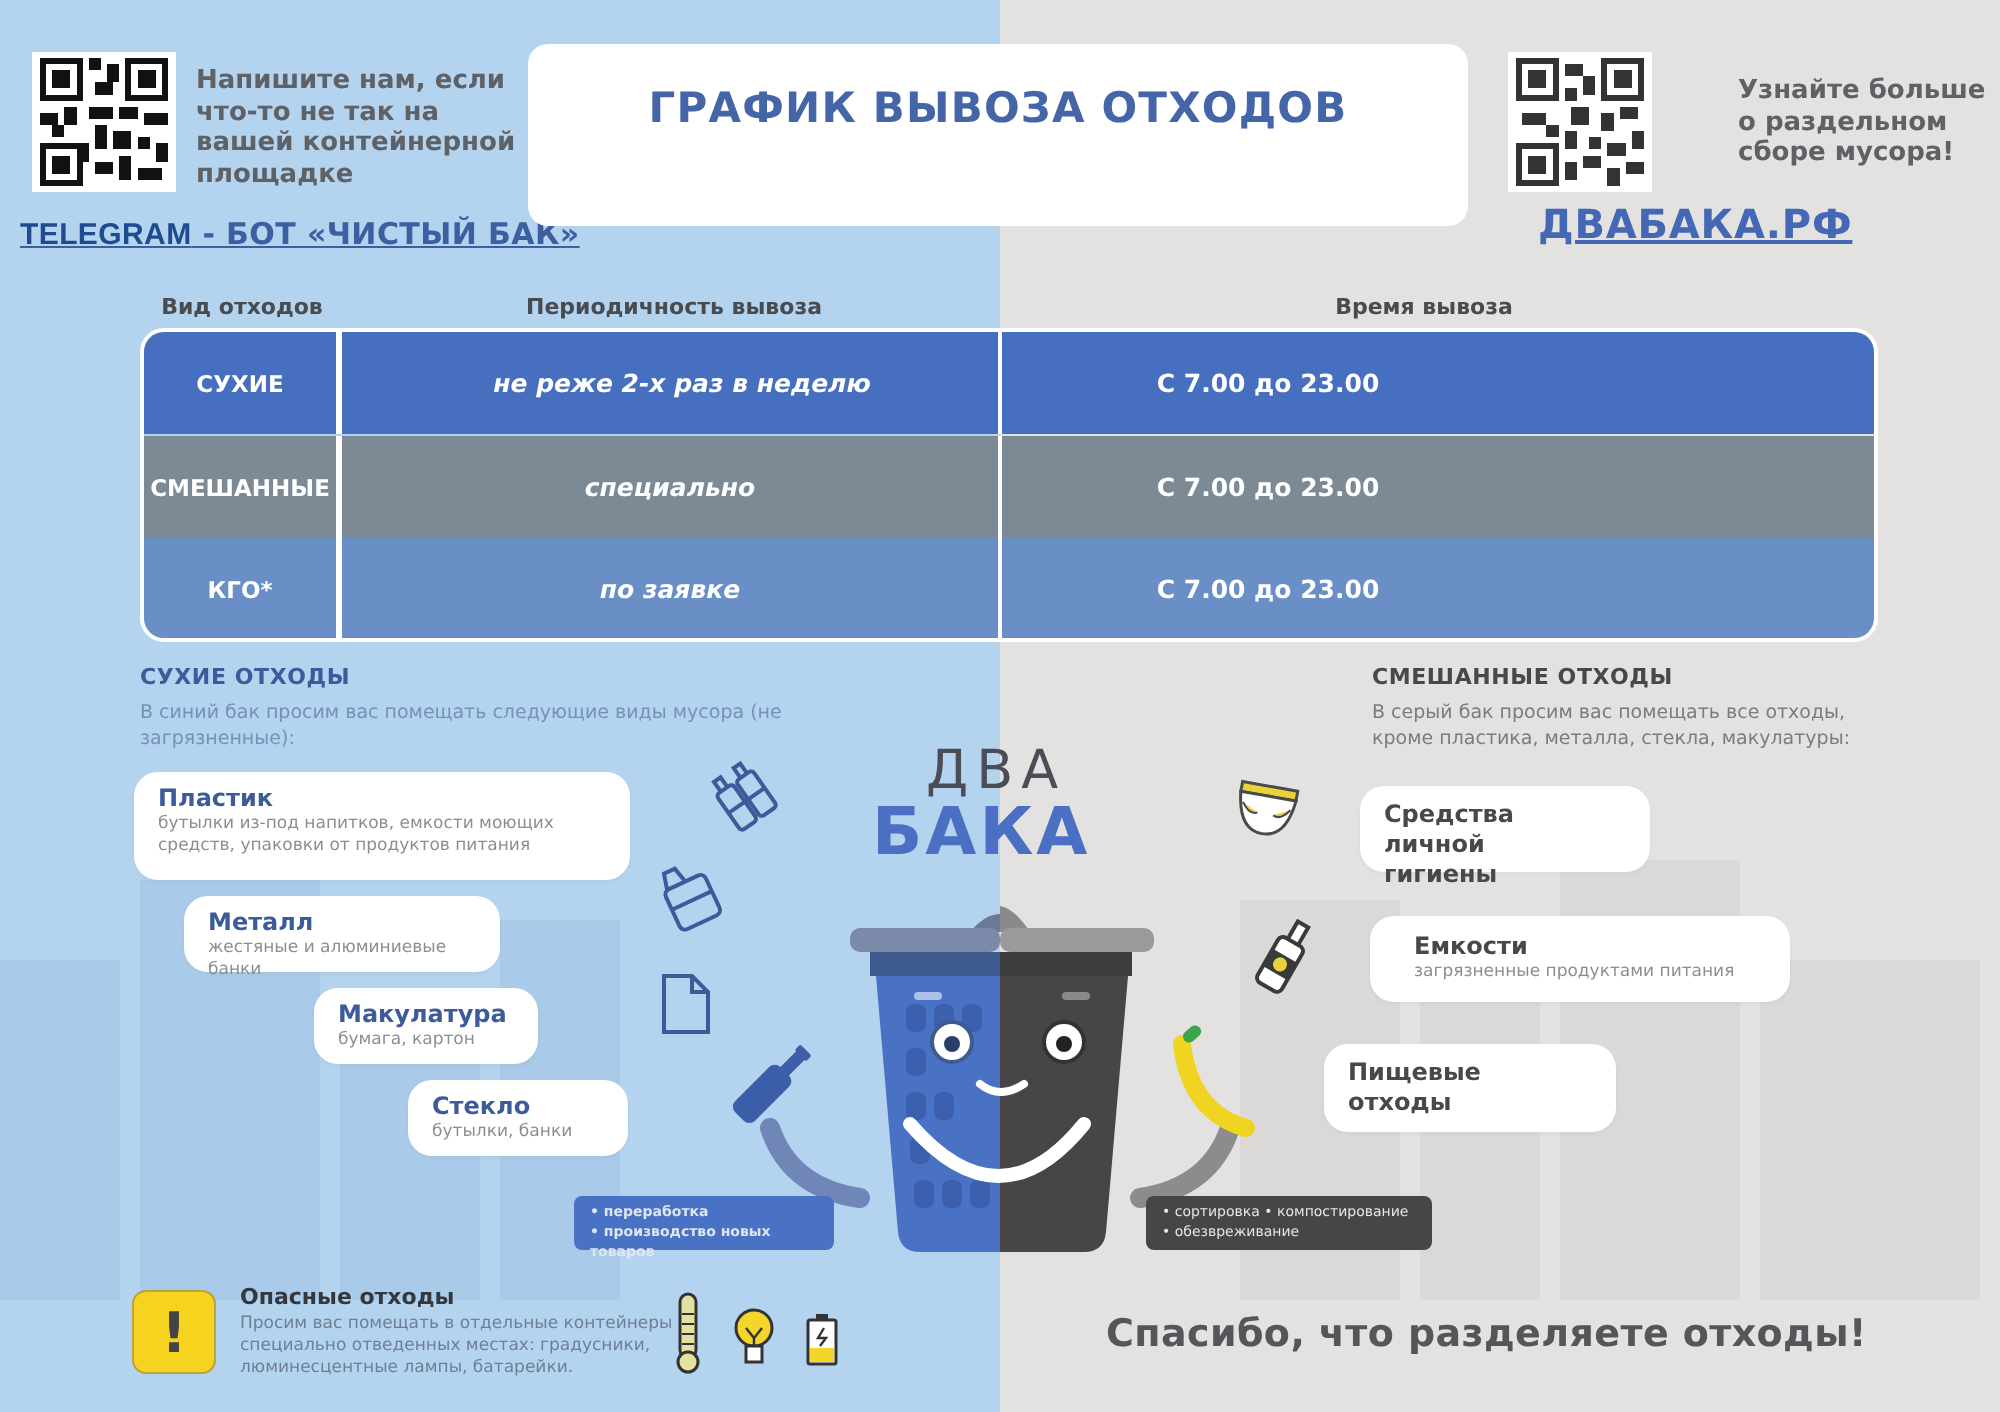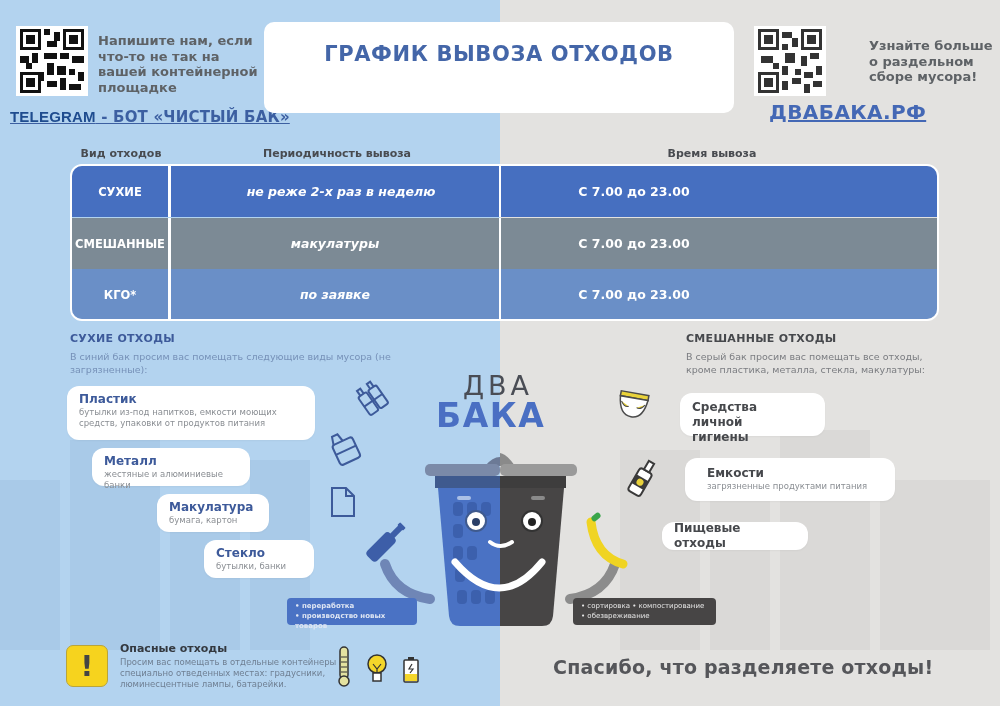--- a/index.html
+++ b/index.html
@@ -168,21 +168,21 @@
 <div class="th" style="left:502px;width:420px;">Время вывоза</div>
 
 <div class="table">
   <div class="row r1">
     <div class="c c1">СУХИЕ</div>
     <div class="c c2" style="padding-left:12px;">не реже 2-х раз в неделю</div>
     <div class="c c3" style="padding-right:170px;">С 7.00 до 23.00</div>
   </div>
   <div class="row r2">
     <div class="c c1">СМЕШАННЫЕ</div>
-    <div class="c c2">макулатуры</div>
+    <div class="c c2">специально</div>
     <div class="c c3" style="padding-right:170px;">С 7.00 до 23.00</div>
   </div>
   <div class="row r3">
     <div class="c c1">КГО*</div>
     <div class="c c2">по заявке</div>
     <div class="c c3" style="padding-right:170px;">С 7.00 до 23.00</div>
   </div>
 </div>
 
 <div class="sec-title" style="left:70px;top:332px;color:#3d5a9a;">СУХИЕ ОТХОДЫ</div>
@@ -234,21 +234,21 @@
 <div class="sec-title" style="left:686px;top:332px;color:#46484c;">СМЕШАННЫЕ ОТХОДЫ</div>
 <div class="sec-sub" style="left:686px;top:350px;width:260px;color:#7a7c80;">В серый бак просим вас помещать все отходы, кроме пластика, металла, стекла, макулатуры:</div>
 
 <div class="card grey-card" style="left:680px;top:393px;width:145px;height:43px;padding-top:7px;">
   <div class="ct" style="width:100px;">Средства личной гигиены</div>
 </div>
 <div class="card grey-card" style="left:685px;top:458px;width:210px;height:43px;padding-top:8px;padding-left:22px;">
   <div class="ct">Емкости</div>
   <div class="cs">загрязненные продуктами питания</div>
 </div>
-<div class="card grey-card" style="left:662px;top:522px;width:146px;height:28px;display:flex;align-items:center;">
+<div class="card grey-card" style="left:662px;top:522px;width:146px;height:44px;display:flex;align-items:center;">
   <div class="ct">Пищевые отходы</div>
 </div>
 
 <svg class="abs" style="left:616px;top:389px;" width="34" height="32" viewBox="0 0 34 32">
   <g transform="rotate(10 17 16)">
     <rect x="3" y="4" width="28" height="5" fill="#e9d23a" stroke="#4a4a4a" stroke-width="1.5"></rect>
     <path d="M3 9 Q5 28 17 28 Q29 28 31 9 Z" fill="#fff" stroke="#4a4a4a" stroke-width="1.5"></path>
     <path d="M5 14 Q9 20 13 18" fill="#e9d23a" stroke="#4a4a4a" stroke-width="1"></path>
     <path d="M29 14 Q25 20 21 18" fill="#e9d23a" stroke="#4a4a4a" stroke-width="1"></path>
   </g>

